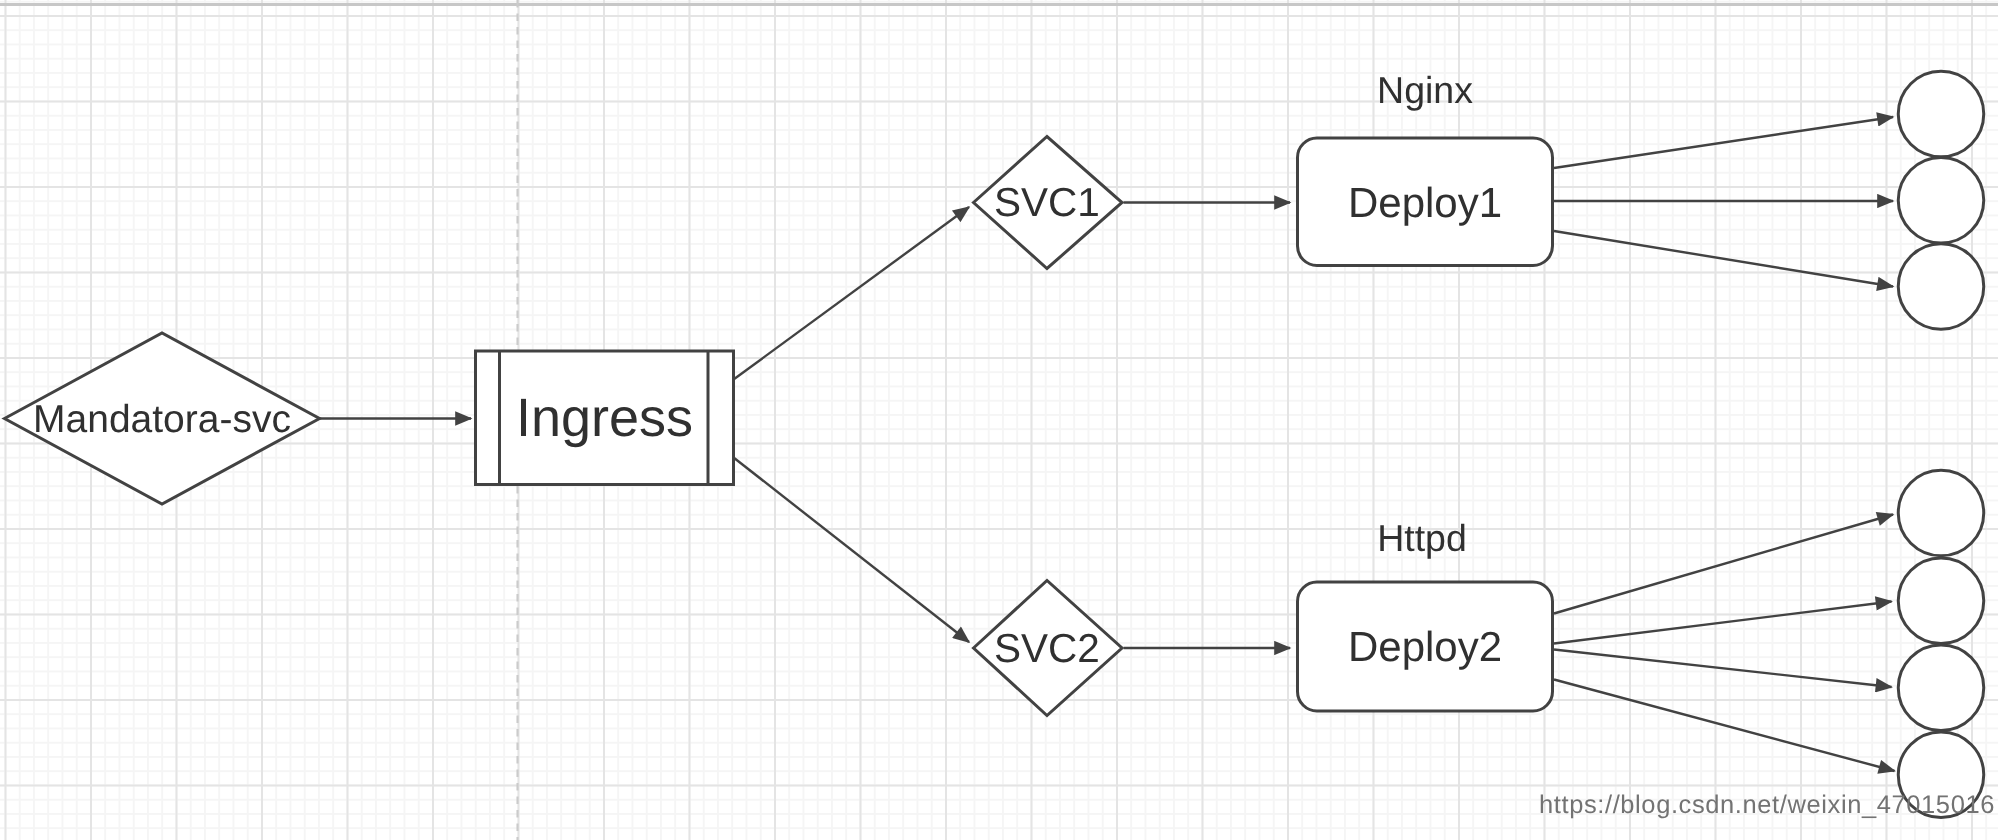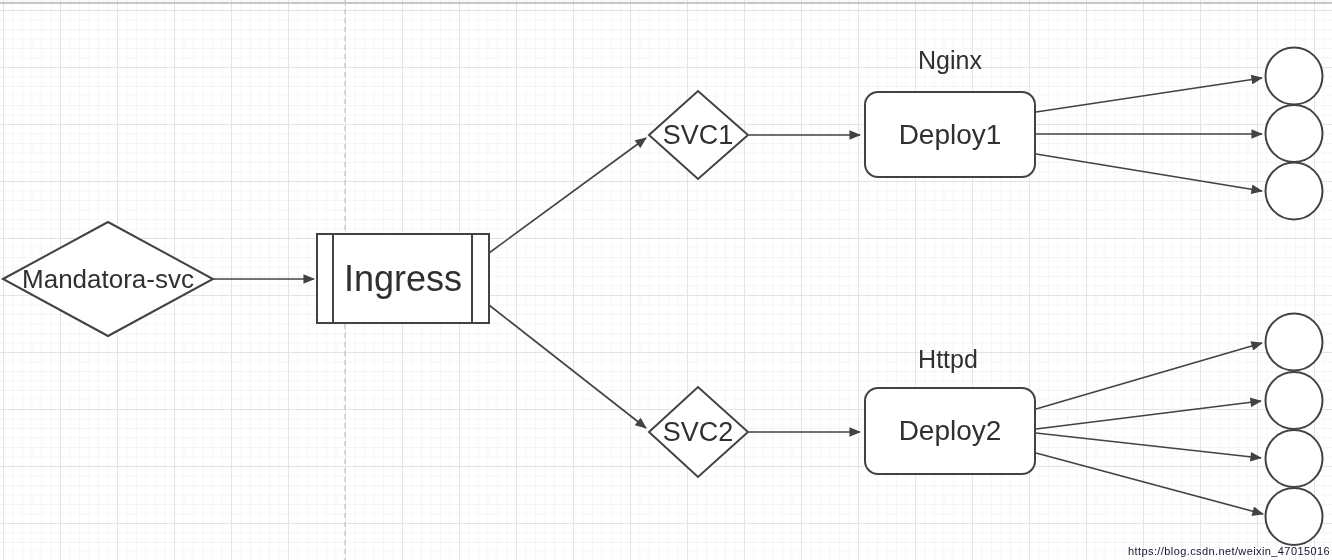--- a/index.html
+++ b/index.html
@@ -24,22 +24,22 @@
     position:absolute;left:0;top:2px;width:100%;height:2px;
     background:#c7c7c7;
   }
   svg.diagram{position:absolute;left:0;top:0;}
   .shape{fill:#ffffff;stroke:#424242;stroke-width:2;}
   .edge{stroke:#424242;stroke-width:1.6;fill:none;}
   .node-label{fill:#303030;text-anchor:middle;dominant-baseline:middle;}
   .caption{fill:#303030;text-anchor:middle;dominant-baseline:middle;}
   .guide{stroke:#cbcbcb;stroke-width:1.4;stroke-dasharray:5 4;}
   .watermark{
-    position:absolute;right:2px;bottom:3px;
-    font-size:11px;color:#0f172a;letter-spacing:.4px;
+    position:absolute;right:2px;bottom:13px;
+    font-size:17px;color:#737373;letter-spacing:.4px;
     user-select:none;
   }
 </style>
 </head>
 <body>
 
 <div class="canvas"></div>
 <div class="page-top-edge"></div>
 
 <svg class="diagram" width="1332" height="560" viewBox="0 0 1332 560">

